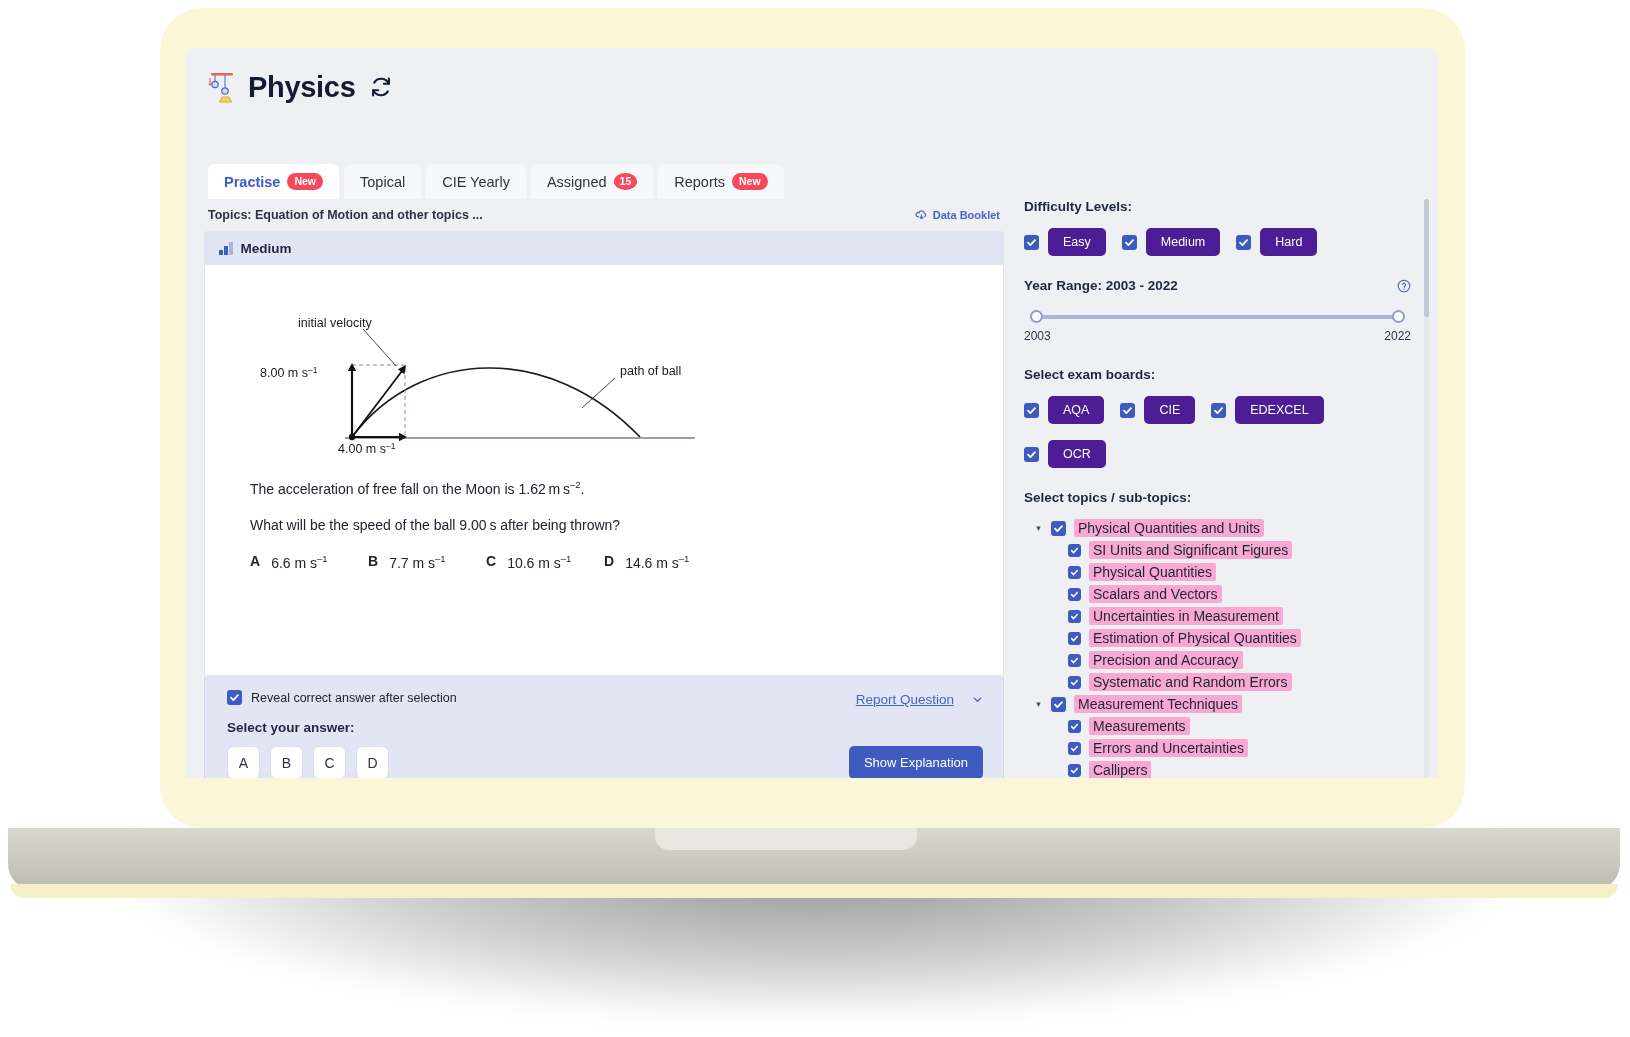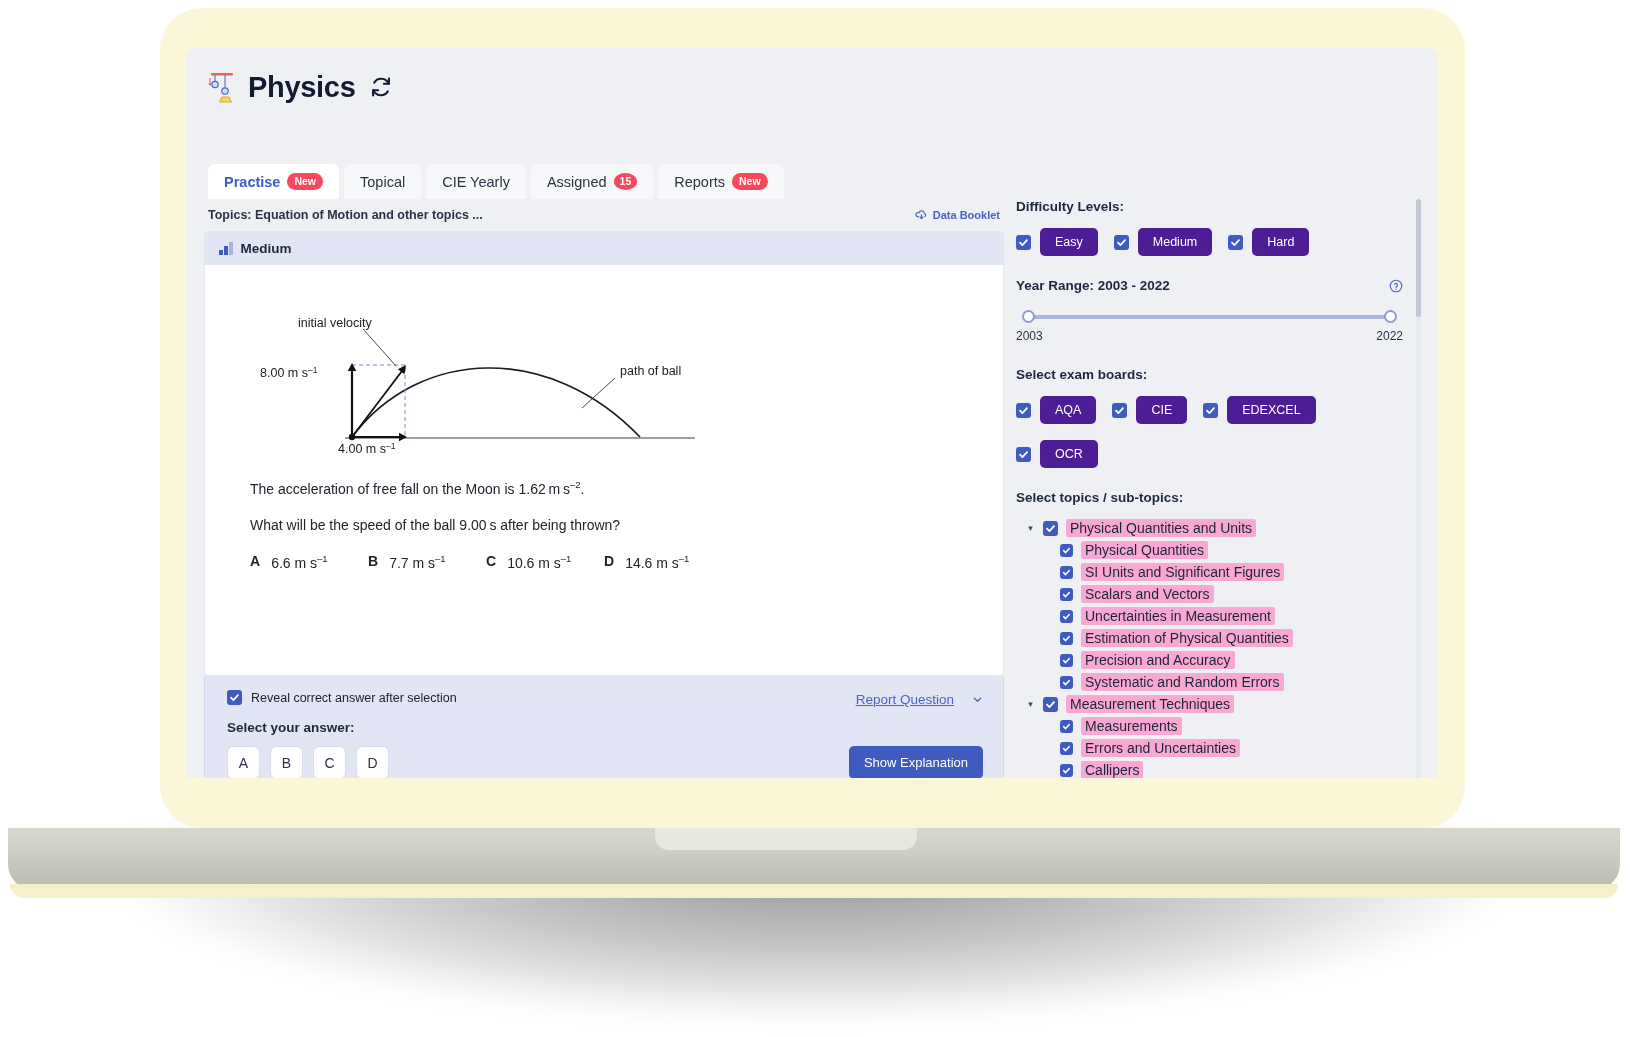--- a/index.html
+++ b/index.html
@@ -83,21 +83,21 @@
   .tab.active { background: #ffffff; color: #3c5ccc; font-weight: 600; }
   .pill {
     background: #f8485e; color: #fff;
     font-size: 10.5px; font-weight: 700;
     border-radius: 9px; padding: 2px 7px; line-height: 1.25;
   }
   .pill.count { border-radius: 50%; padding: 2px 6px; min-width: 19px; text-align: center; }
 
   .body-grid { display: flex; gap: 0; align-items: flex-start; }
   .left-col { width: 800px; flex: none; }
-  .right-col { width: 405px; flex: none; margin-left: 12px; position: relative; }
+  .right-col { width: 405px; flex: none; margin-left: 20px; position: relative; }
 
   
   .topics-bar {
     display: flex; justify-content: space-between; align-items: center;
     font-size: 12.5px; font-weight: 700; color: #2b3244;
     padding: 9px 4px 9px 4px;
   }
   .booklet-link { color: #4a62c6; font-weight: 700; font-size: 11px; display: flex; align-items: center; gap: 5px; cursor: pointer; }
 
   
@@ -478,29 +478,29 @@
                     </svg>
                   </span>
                   <span class="lbl">Physical Quantities and Units</span>
                 </div>
                 <div class="node child">
                   <span class="cbx sm">
                     <svg viewBox="0 0 12 12" fill="none" stroke="#fff" stroke-width="2" stroke-linecap="round" stroke-linejoin="round">
                       <path d="M2.2 6.2 L4.8 8.8 L9.8 3.4"></path>
                     </svg>
                   </span>
+                  <span class="lbl">SI Units and Significant Figures</span>
+                </div>
+                <div class="node child">
+                  <span class="cbx sm">
+                    <svg viewBox="0 0 12 12" fill="none" stroke="#fff" stroke-width="2" stroke-linecap="round" stroke-linejoin="round">
+                      <path d="M2.2 6.2 L4.8 8.8 L9.8 3.4"></path>
+                    </svg>
+                  </span>
                   <span class="lbl">Physical Quantities</span>
-                </div>
-                <div class="node child">
-                  <span class="cbx sm">
-                    <svg viewBox="0 0 12 12" fill="none" stroke="#fff" stroke-width="2" stroke-linecap="round" stroke-linejoin="round">
-                      <path d="M2.2 6.2 L4.8 8.8 L9.8 3.4"></path>
-                    </svg>
-                  </span>
-                  <span class="lbl">SI Units and Significant Figures</span>
                 </div>
                 <div class="node child">
                   <span class="cbx sm">
                     <svg viewBox="0 0 12 12" fill="none" stroke="#fff" stroke-width="2" stroke-linecap="round" stroke-linejoin="round">
                       <path d="M2.2 6.2 L4.8 8.8 L9.8 3.4"></path>
                     </svg>
                   </span>
                   <span class="lbl">Scalars and Vectors</span>
                 </div>
                 <div class="node child">

